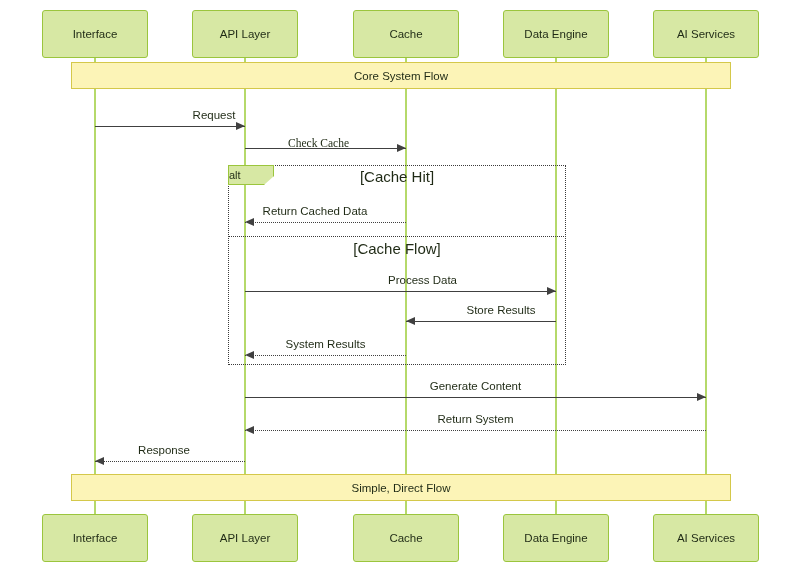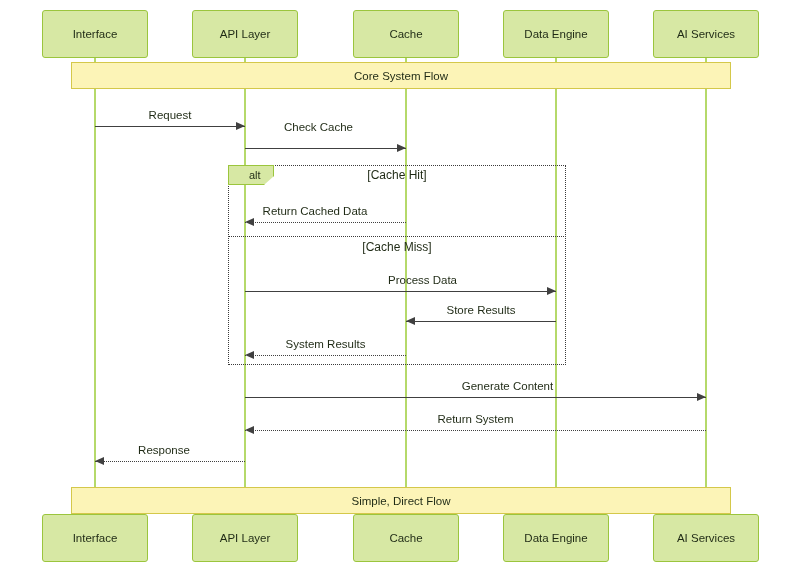--- a/index.html
+++ b/index.html
@@ -53,27 +53,27 @@
     position:absolute;
     border-top:1px dotted #3a3a3a;
     height:0;
   }
   .alttab{
     position:absolute;
     background:#d7e8a4;
     border:1px solid #9bc53d;
     box-sizing:border-box;
     display:flex;align-items:center;
-    padding-left:20px;
+    padding-left:0;
     font-size:11px;color:#1f2a15;
     clip-path:polygon(0 0, 100% 0, 100% 55%, 78% 100%, 0 100%);
   }
   .altcond{
     position:absolute;
-    font-size:12px;color:#1f2a15;
+    font-size:15px;color:#1f2a15;
     text-align:center;
   }
 
   
   .msgline{
     position:absolute;
     height:0;
   }
   .msgline.solid{border-top:1.4px solid #404040;}
   .msgline.dashed{border-top:1.4px dotted #404040;}
@@ -108,55 +108,55 @@
       <div class="lifeline" style="left: 94px; top: 58px; height: 456px;"></div>
       <div class="lifeline" style="left: 244px; top: 58px; height: 456px;"></div>
       <div class="lifeline" style="left: 405px; top: 58px; height: 456px;"></div>
       <div class="lifeline" style="left: 555px; top: 58px; height: 456px;"></div>
       <div class="lifeline" style="left: 705px; top: 58px; height: 456px;"></div>
     </div>
   <div id="flowbars">
       <div class="flowbar" style="top: 62px; text-align: right;">
         <span>Core System Flow</span>
       </div>
-      <div class="flowbar" style="top: 487px;">
+      <div class="flowbar" style="top: 474px;">
         <span>Simple, Direct Flow</span>
       </div>
     </div>
   <div id="fragment">
       <div class="altframe" style="left: 228px; top: 165px; width: 338px; height: 200px;"></div>
       <div class="altdivider" style="left: 228px; top: 236px; width: 338px;"></div>
       <div class="alttab" style="left: 228px; top: 165px; width: 46px; height: 20px;">
         <span>alt</span>
       </div>
       <div class="altcond" style="left: 228px; top: 168px; width: 338px;">[Cache Hit]</div>
-      <div class="altcond" style="left: 228px; top: 240px; width: 338px;">[Cache Miss]</div>
+      <div class="altcond" style="left: 228px; top: 240px; width: 338px;">[Cache Flow]</div>
     </div>
   <div id="messages">
       <div class="msgline solid" style="left: 95px; top: 126px; width: 150px;"></div>
       <div class="arrowhead right" style="top: 122px; left: 236px;"></div>
-      <div class="msglabel" style="left: 95px; width: 150px; top: 109px;">Request</div>
+      <div class="msglabel" style="left: 95px; width: 150px; top: 109px; padding-left: 44px;">Request</div>
       <div class="msgline solid" style="left: 245px; top: 148px; width: 161px;"></div>
       <div class="arrowhead right" style="top: 144px; left: 397px;"></div>
-      <div class="msglabel" style="left: 245px; width: 147px; top: 121px;">Check Cache</div>
+      <div class="msglabel" style="left: 245px; width: 147px; top: 137px; font-family: Liberation Serif, serif;">Check Cache</div>
       <div class="msgline dashed" style="left: 245px; top: 222px; width: 161px;"></div>
       <div class="arrowhead left" style="top: 218px; left: 245px;"></div>
       <div class="msglabel" style="left: 245px; width: 140px; top: 205px;">Return Cached Data</div>
       <div class="msgline solid" style="left: 245px; top: 291px; width: 311px;"></div>
       <div class="arrowhead right" style="top: 287px; left: 547px;"></div>
       <div class="msglabel" style="left: 245px; width: 355px; top: 274px;">Process Data</div>
       <div class="msgline solid" style="left: 406px; top: 321px; width: 150px;"></div>
       <div class="arrowhead left" style="top: 317px; left: 406px;"></div>
-      <div class="msglabel" style="left: 406px; width: 150px; top: 304px;">Store Results</div>
+      <div class="msglabel" style="left: 426px; width: 150px; top: 304px;">Store Results</div>
       <div class="msgline dashed" style="left: 245px; top: 355px; width: 161px;"></div>
       <div class="arrowhead left" style="top: 351px; left: 245px;"></div>
       <div class="msglabel" style="left: 245px; width: 161px; top: 338px;">System Results</div>
       <div class="msgline solid" style="left: 245px; top: 397px; width: 461px;"></div>
       <div class="arrowhead right" style="top: 393px; left: 697px;"></div>
-      <div class="msglabel" style="left: 245px; width: 461px; top: 380px; padding-left: 32px;">Generate Content</div>
+      <div class="msglabel" style="left: 245px; width: 461px; top: 380px;">Generate Content</div>
       <div class="msgline dashed" style="left: 245px; top: 430px; width: 461px;"></div>
       <div class="arrowhead left" style="top: 426px; left: 245px;"></div>
       <div class="msglabel" style="left: 245px; width: 461px; top: 413px;">Return System</div>
       <div class="msgline dashed" style="left: 95px; top: 461px; width: 150px;"></div>
       <div class="arrowhead left" style="top: 457px; left: 95px;"></div>
       <div class="msglabel" style="left: 95px; width: 138px; top: 444px;">Response</div>
     </div>
   <div id="participants-top">
       <div class="participant" style="left: 42px; top: 10px;">
         <span>Interface</span>

